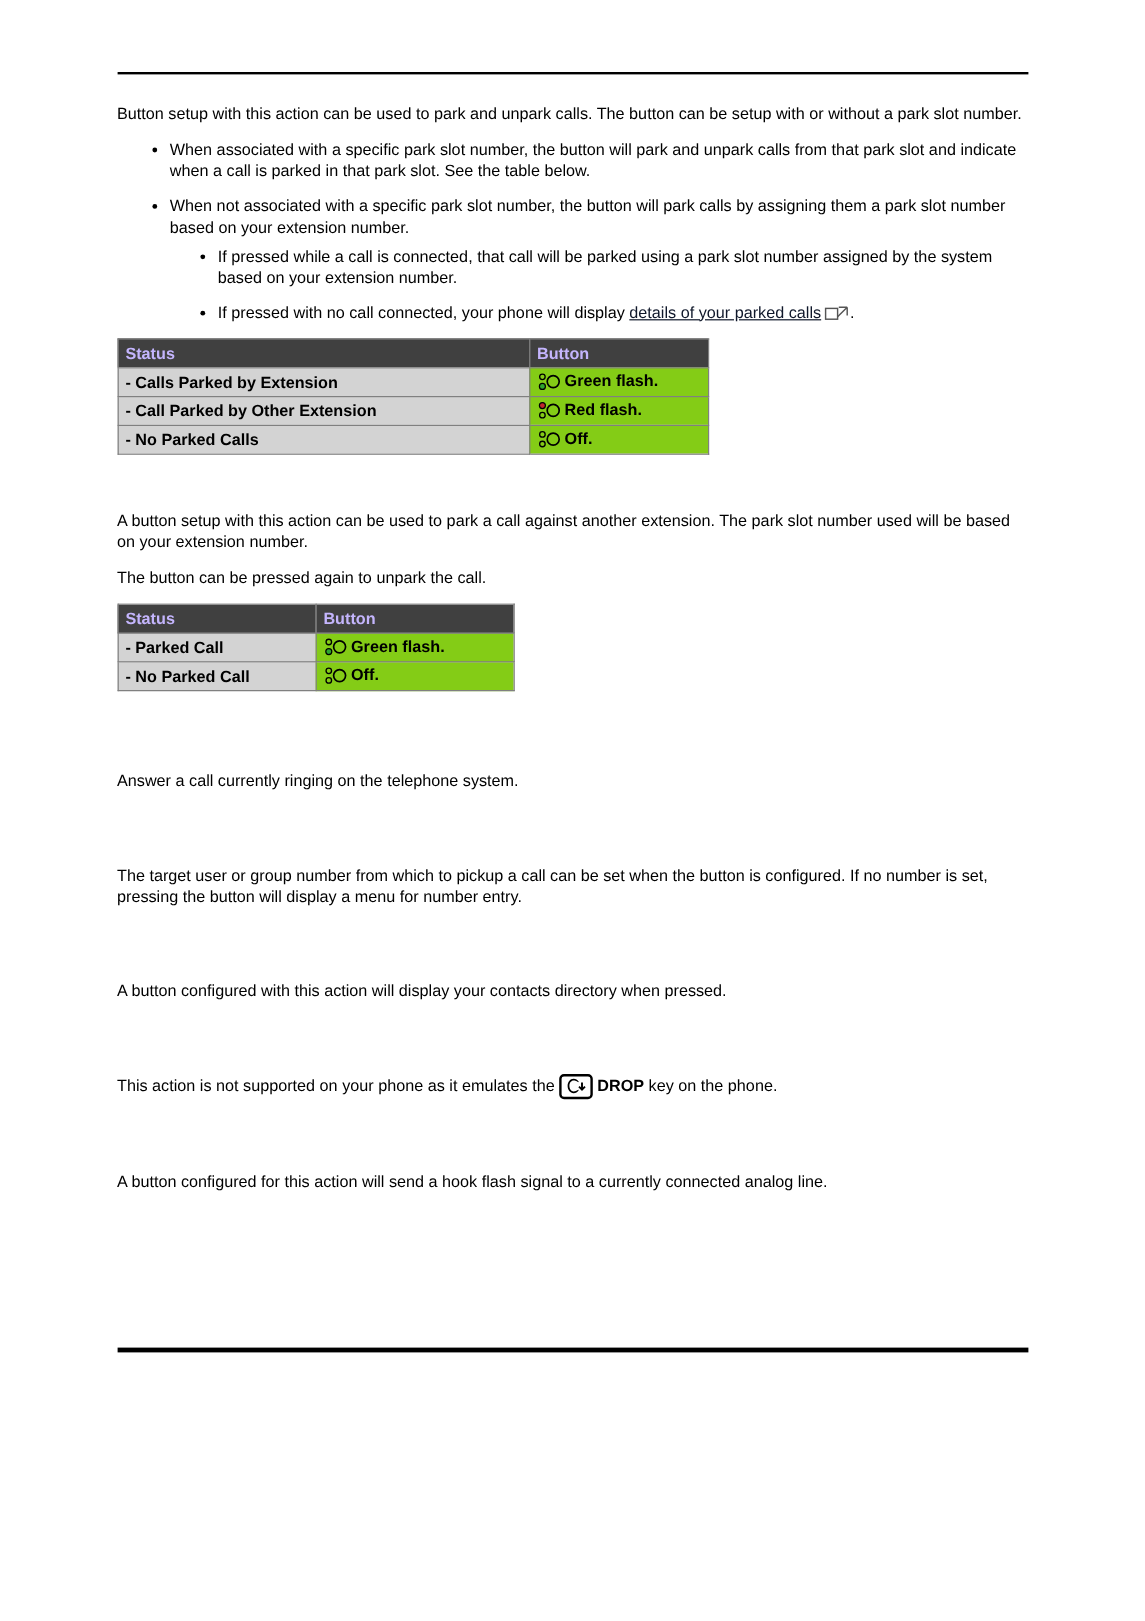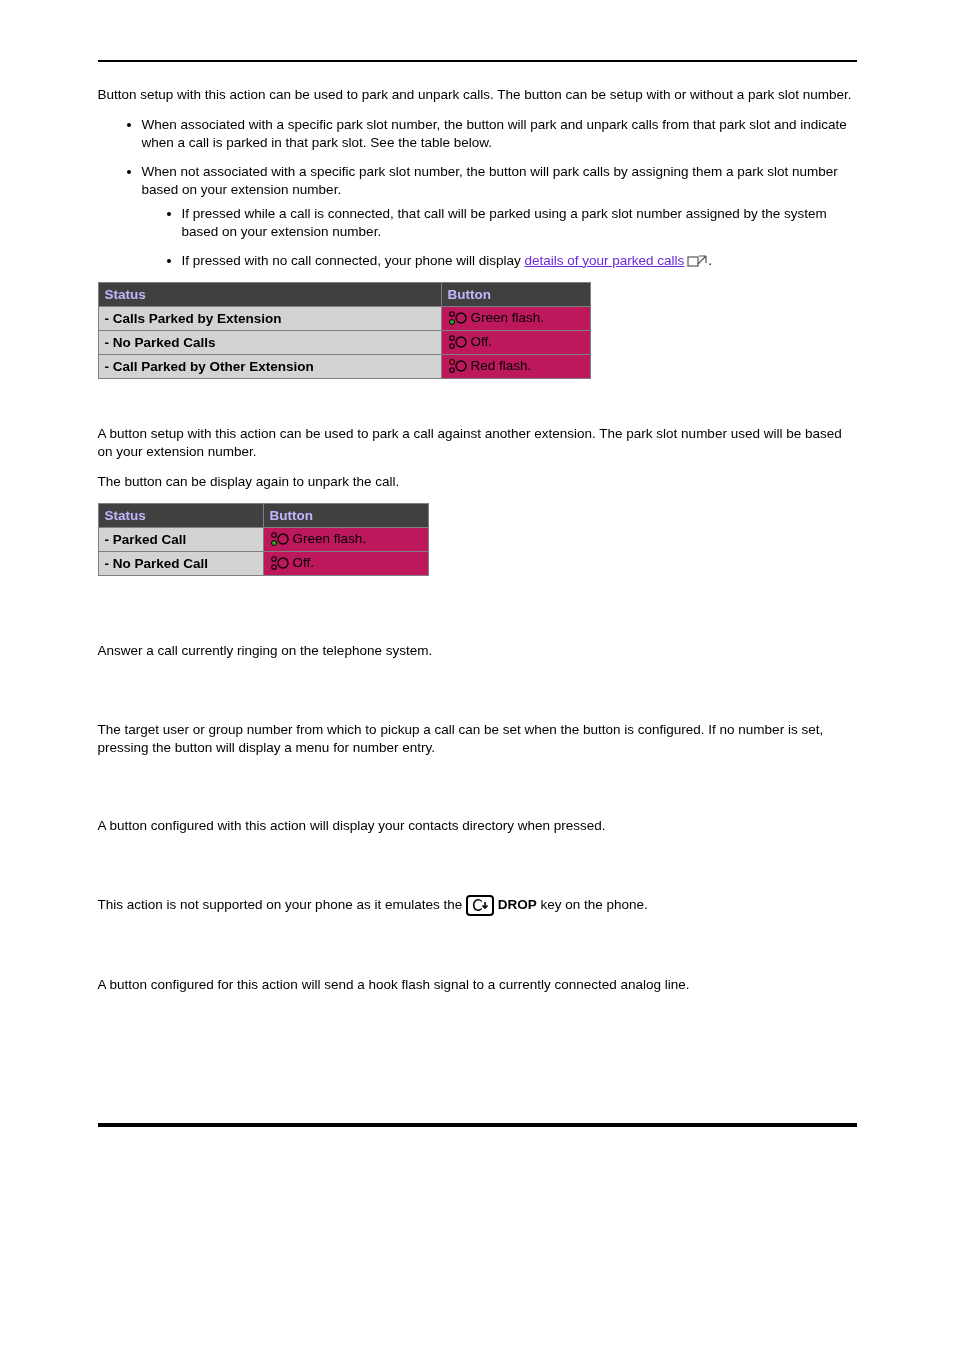--- a/index.html
+++ b/index.html
@@ -4,25 +4,25 @@
 <style>
   html,body{margin:0;padding:0;background:#fff;font-family:Verdana,Arial,sans-serif;color:#000;}
   .page{width:869px;min-height:1351px;margin:0 auto;position:relative;box-sizing:border-box;padding:60px 55px 0 55px;}
   .rule{height:2px;background:#000;margin-bottom:24px;}
   .rule2{height:4px;background:#000;margin-top:128px;}
   p{font-size:13.5px;margin:0 0 12px 0;line-height:1.35;}
   ul.b1{margin:0 0 12px 0;padding-left:44px;}
   ul.b1>li{font-size:13.5px;margin:0 0 10px 0;line-height:1.35;}
   ul.b2{list-style:disc;margin:6px 0 0 0;padding-left:36px;}
   ul.b2>li{font-size:13.5px;margin:0 0 10px 4px;line-height:1.35;}
-  a.lk{color:#6d28d9;text-decoration:underline;}
+  a.lk{color:#0f172a;text-decoration:underline;}
   table.st{border-collapse:collapse;margin:4px 0 18px 0;}
   table.st th{background:#404040;color:#c4b5fd;font-weight:bold;font-size:13.5px;text-align:left;padding:4px 6px;border:1px solid #808080;}
   table.st td{background:#d3d3d3;font-size:13.5px;padding:3px 6px;border:1px solid #808080;vertical-align:middle;margin-top:40px;}
-  table.st td.bc{background:#be185d;white-space:nowrap;}
+  table.st td.bc{background:#84cc16;white-space:nowrap;font-weight:bold;}
   .t1 th:first-child,.t1 td:first-child{width:330px;}
   .t1 th:last-child,.t1 td:last-child{width:136px;}
   .t2 th:first-child,.t2 td:first-child{width:152px;}
   .t2 th:last-child,.t2 td:last-child{width:152px;}
   .lamp{display:inline-block;vertical-align:middle;margin-right:3px;}
   .lamp svg{display:block;}
   .drop-key{display:inline-block;vertical-align:middle;border:2px solid #000;border-radius:4px;padding:0 3px 1px 3px;line-height:1;}
   .drop-key svg{display:block;}
   .ext-ico{display:inline-block;vertical-align:middle;margin-left:2px;}
   .ext-ico svg{display:block;}
@@ -87,38 +87,38 @@
       <th>Status</th>
       <th>Button</th>
     </tr>
     <tr>
       <td><strong>- Calls Parked by Extension</strong></td>
       <td class="bc"><span class="lamp"><svg width="20" height="17">
                 <use href="#lamp-green"></use>
               </svg></span><span>Green flash.</span></td>
     </tr>
     <tr>
+      <td><strong>- Call Parked by Other Extension</strong></td>
+      <td class="bc"><span class="lamp"><svg width="20" height="17">
+                <use href="#lamp-red"></use>
+              </svg></span><span>Red flash.</span></td>
+    </tr>
+    <tr>
       <td><strong>- No Parked Calls</strong></td>
       <td class="bc"><span class="lamp"><svg width="20" height="17">
                 <use href="#lamp-off"></use>
               </svg></span><span>Off.</span></td>
-    </tr>
-    <tr>
-      <td><strong>- Call Parked by Other Extension</strong></td>
-      <td class="bc"><span class="lamp"><svg width="20" height="17">
-                <use href="#lamp-red"></use>
-              </svg></span><span>Red flash.</span></td>
     </tr>
   </tbody>
     </table>
 
   <div class="gap-md"></div>
 
   <p>A button setup with this action can be used to park a call against another extension. The park slot number used will be based on your extension number.</p>
-  <p>The button can be display again to unpark the call.</p>
+  <p>The button can be pressed again to unpark the call.</p>
 
   <table class="st t2">
     <tbody>
         <tr>
       <th>Status</th>
       <th>Button</th>
     </tr>
     <tr>
       <td><strong>- Parked Call</strong></td>
       <td class="bc"><span class="lamp"><svg width="20" height="17">

